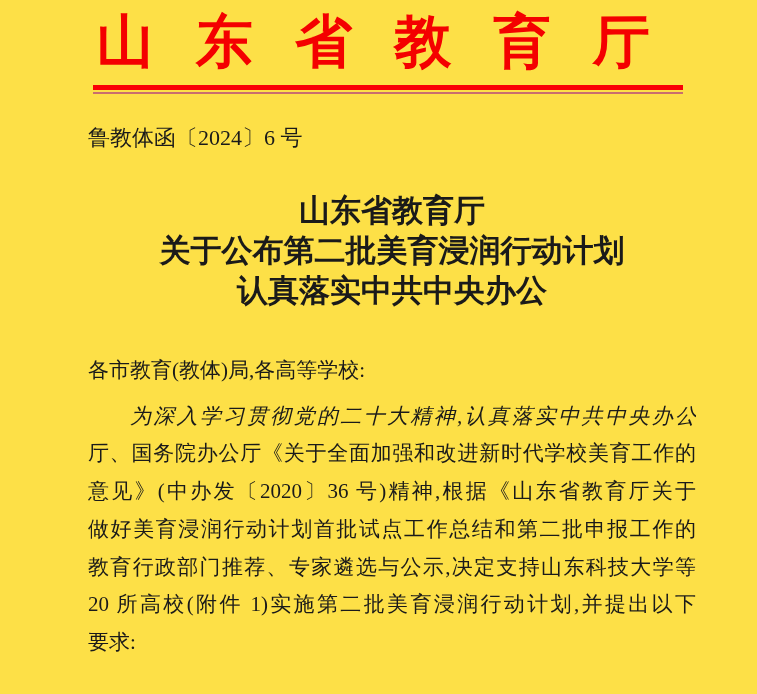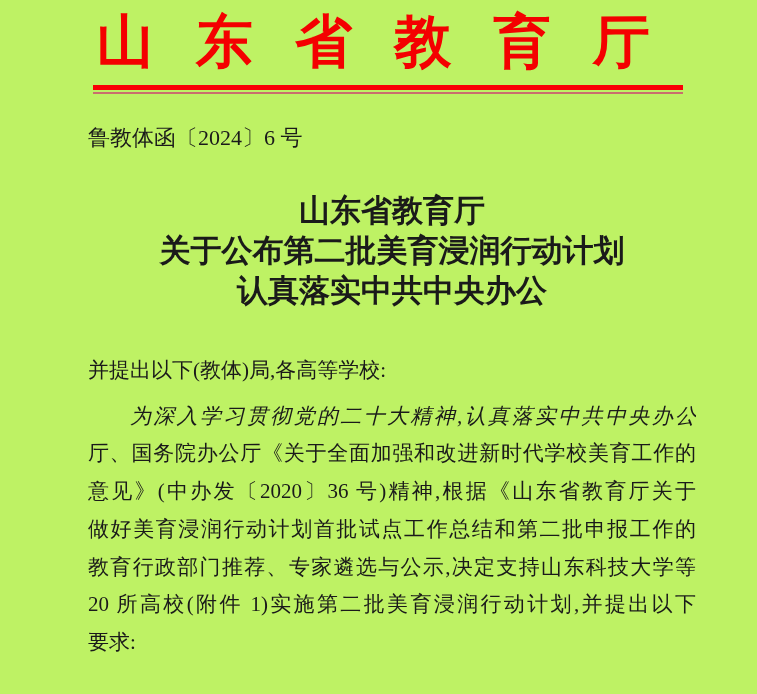--- a/index.html
+++ b/index.html
@@ -6,21 +6,21 @@
   html, body { background: #ffffff; }
   body {
     width: 757px; height: 694px;
     font-family: "Liberation Serif", "DejaVu Serif", serif;
     color: #1a1a1a;
     overflow: hidden;
   }
   .page {
     position: relative;
     width: 757px; height: 694px;
-    background: #bef264;
+    background: #fde047;
     overflow: hidden;
   }
   
   .agency {
     margin: 6px 61px 0 88px;
     padding-right: 24px;
     color: var(--header_red, #f40000);
     font-size: 57px;
     font-weight: bold;
     line-height: 72px;
@@ -77,21 +77,21 @@
 
   <div class="doc-number">鲁教体函〔2024〕6 号</div>
 
   <div class="doc-title">
       <span class="title-line">山东省教育厅</span>
       <span class="title-line">关于公布第二批美育浸润行动计划</span>
       <span class="title-line">认真落实中共中央办公</span>
     </div>
 
   <div class="body">
-    <div class="salutation">并提出以下(教体)局,各高等学校:</div>
+    <div class="salutation">各市教育(教体)局,各高等学校:</div>
     <div class="paragraph">
         <div class="para-line">为深入学习贯彻党的二十大精神,认真落实中共中央办公</div>
         <div class="para-line">厅、国务院办公厅《关于全面加强和改进新时代学校美育工作的</div>
         <div class="para-line">意见》(中办发〔2020〕36 号)精神,根据《山东省教育厅关于</div>
         <div class="para-line">做好美育浸润行动计划首批试点工作总结和第二批申报工作的</div>
         <div class="para-line">教育行政部门推荐、专家遴选与公示,决定支持山东科技大学等</div>
         <div class="para-line">20 所高校(附件 1)实施第二批美育浸润行动计划,并提出以下</div>
         <div class="para-line">要求:</div>
       </div>
   </div>

